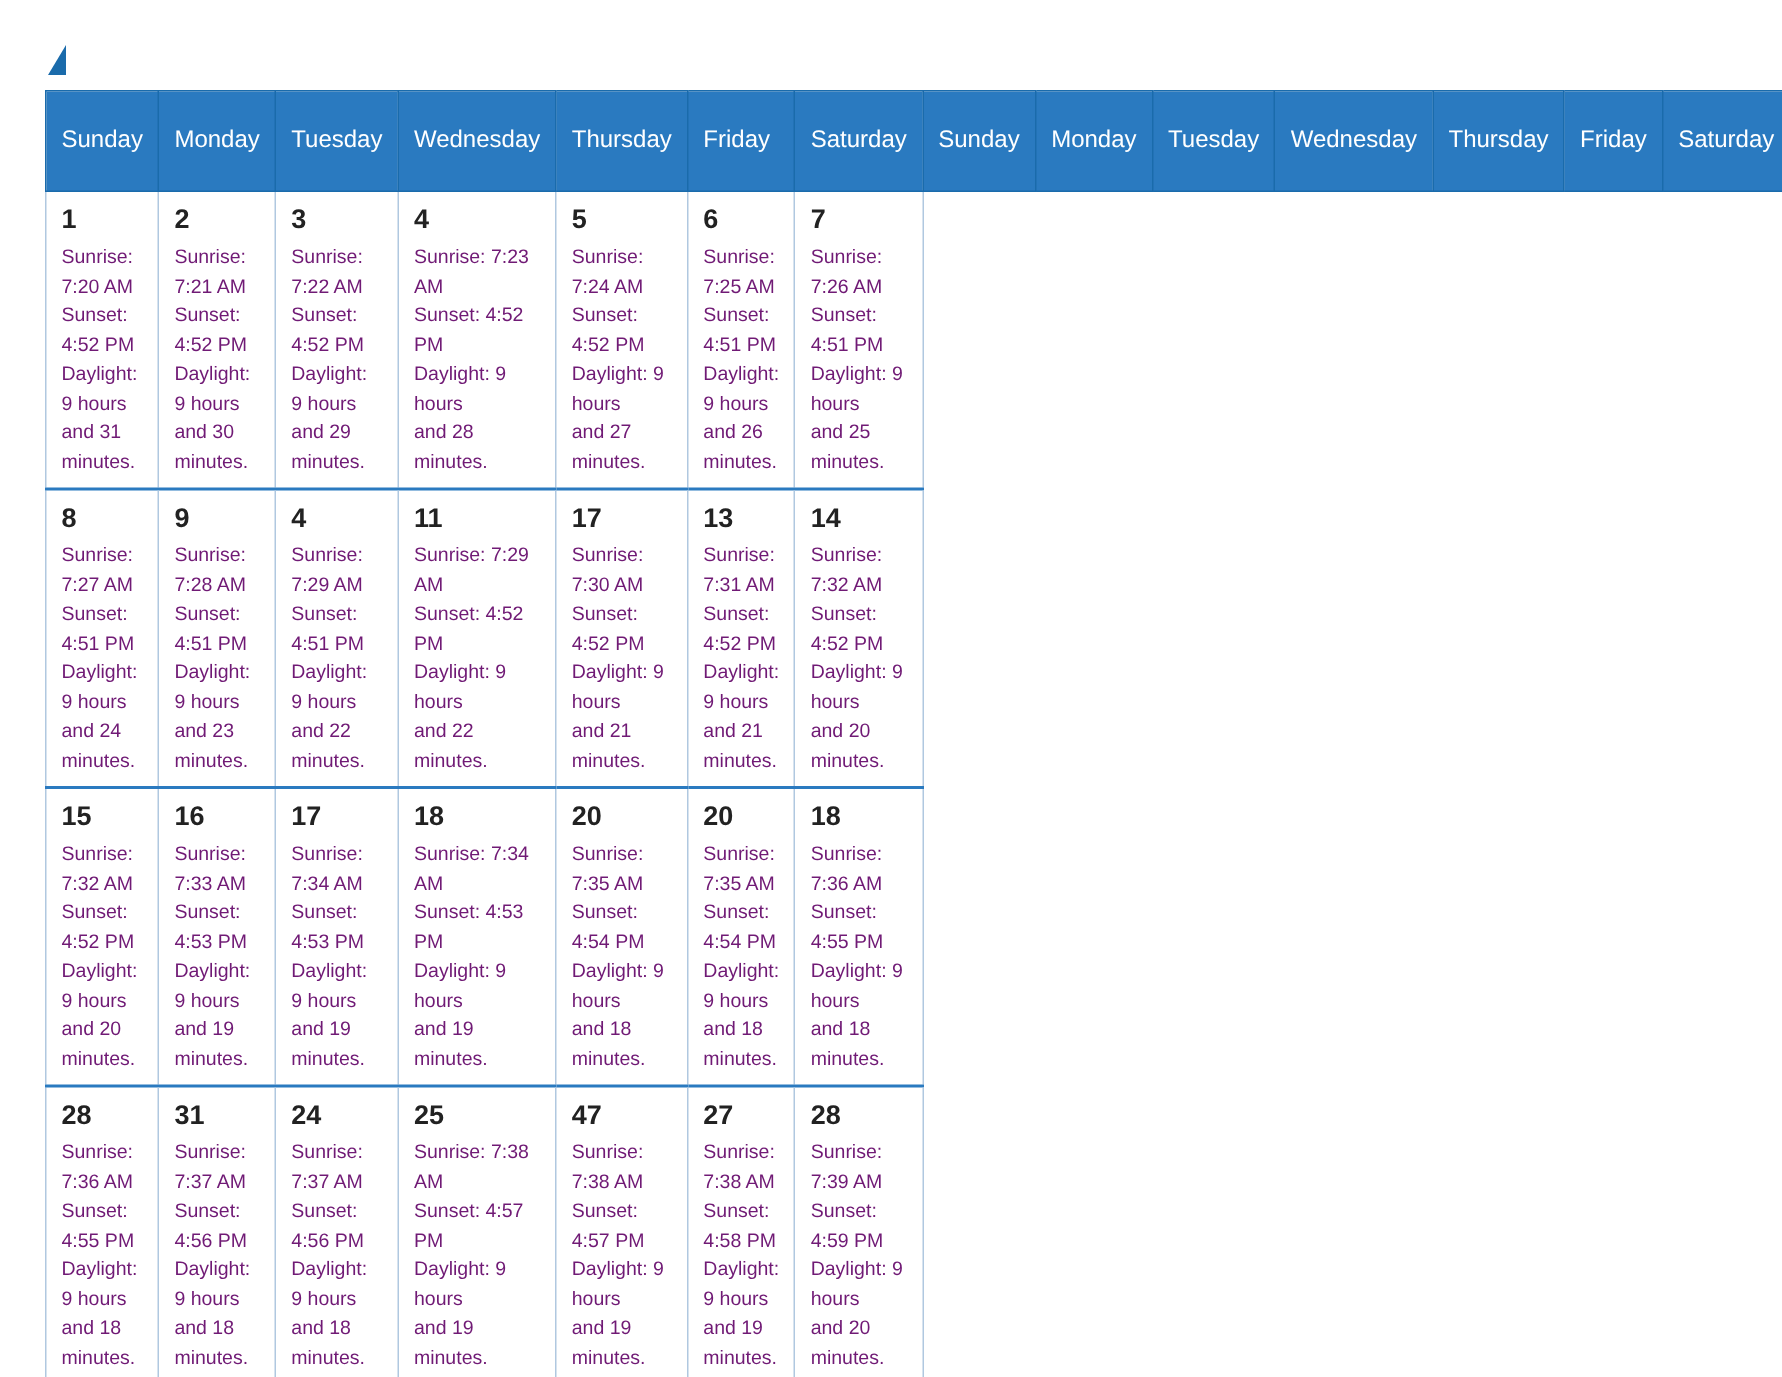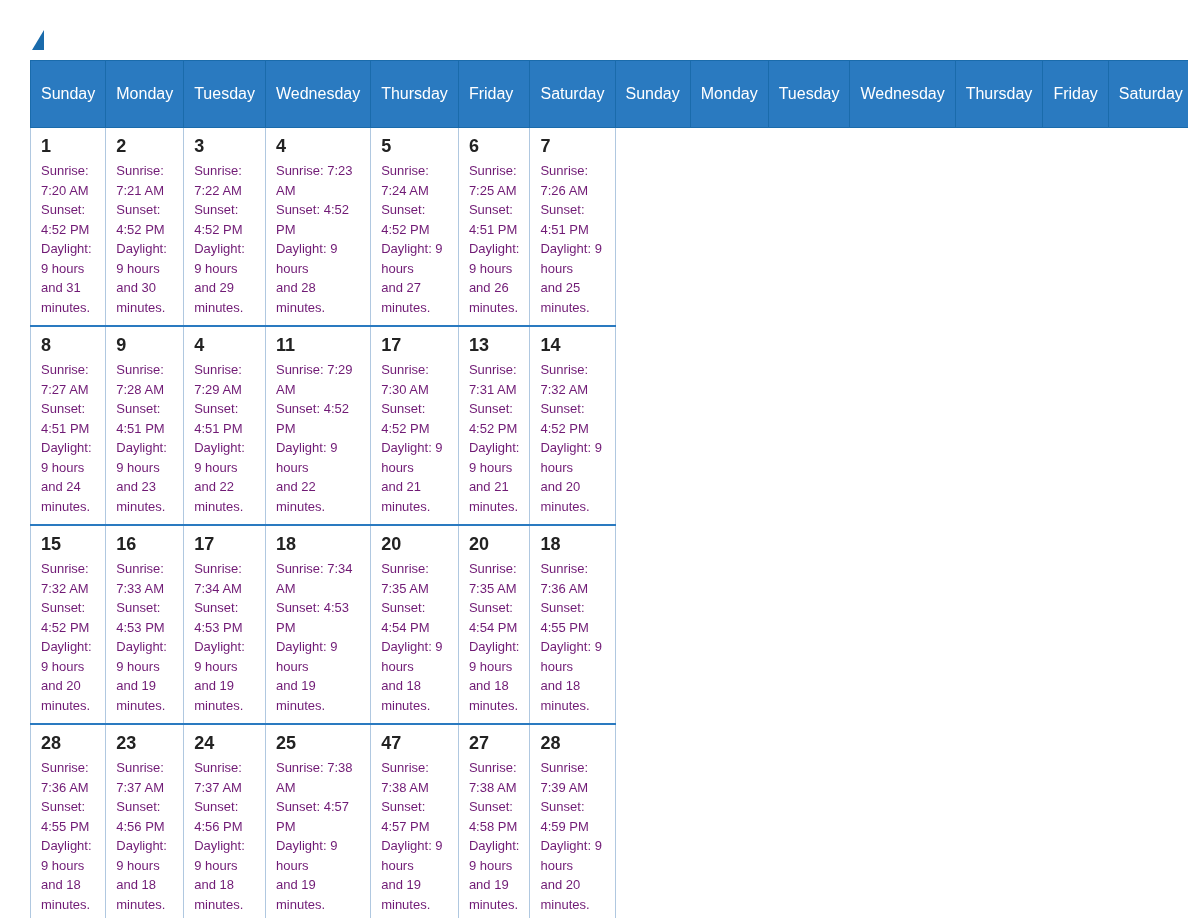--- a/index.html
+++ b/index.html
@@ -228,21 +228,21 @@
           <span class="day-num">18</span>
           <div class="day-info">Sunrise: 7:36 AM<br>Sunset: 4:55 PM<br>Daylight: 9 hours<br>and 18 minutes.</div>
         </td>
       </tr>
       <tr class="row-divider">
         <td>
           <span class="day-num">28</span>
           <div class="day-info">Sunrise: 7:36 AM<br>Sunset: 4:55 PM<br>Daylight: 9 hours<br>and 18 minutes.</div>
         </td>
         <td>
-          <span class="day-num">23</span>
+          <span class="day-num">31</span>
           <div class="day-info">Sunrise: 7:37 AM<br>Sunset: 4:56 PM<br>Daylight: 9 hours<br>and 18 minutes.</div>
         </td>
         <td>
           <span class="day-num">24</span>
           <div class="day-info">Sunrise: 7:37 AM<br>Sunset: 4:56 PM<br>Daylight: 9 hours<br>and 18 minutes.</div>
         </td>
         <td>
           <span class="day-num">25</span>
           <div class="day-info">Sunrise: 7:38 AM<br>Sunset: 4:57 PM<br>Daylight: 9 hours<br>and 19 minutes.</div>
         </td>

